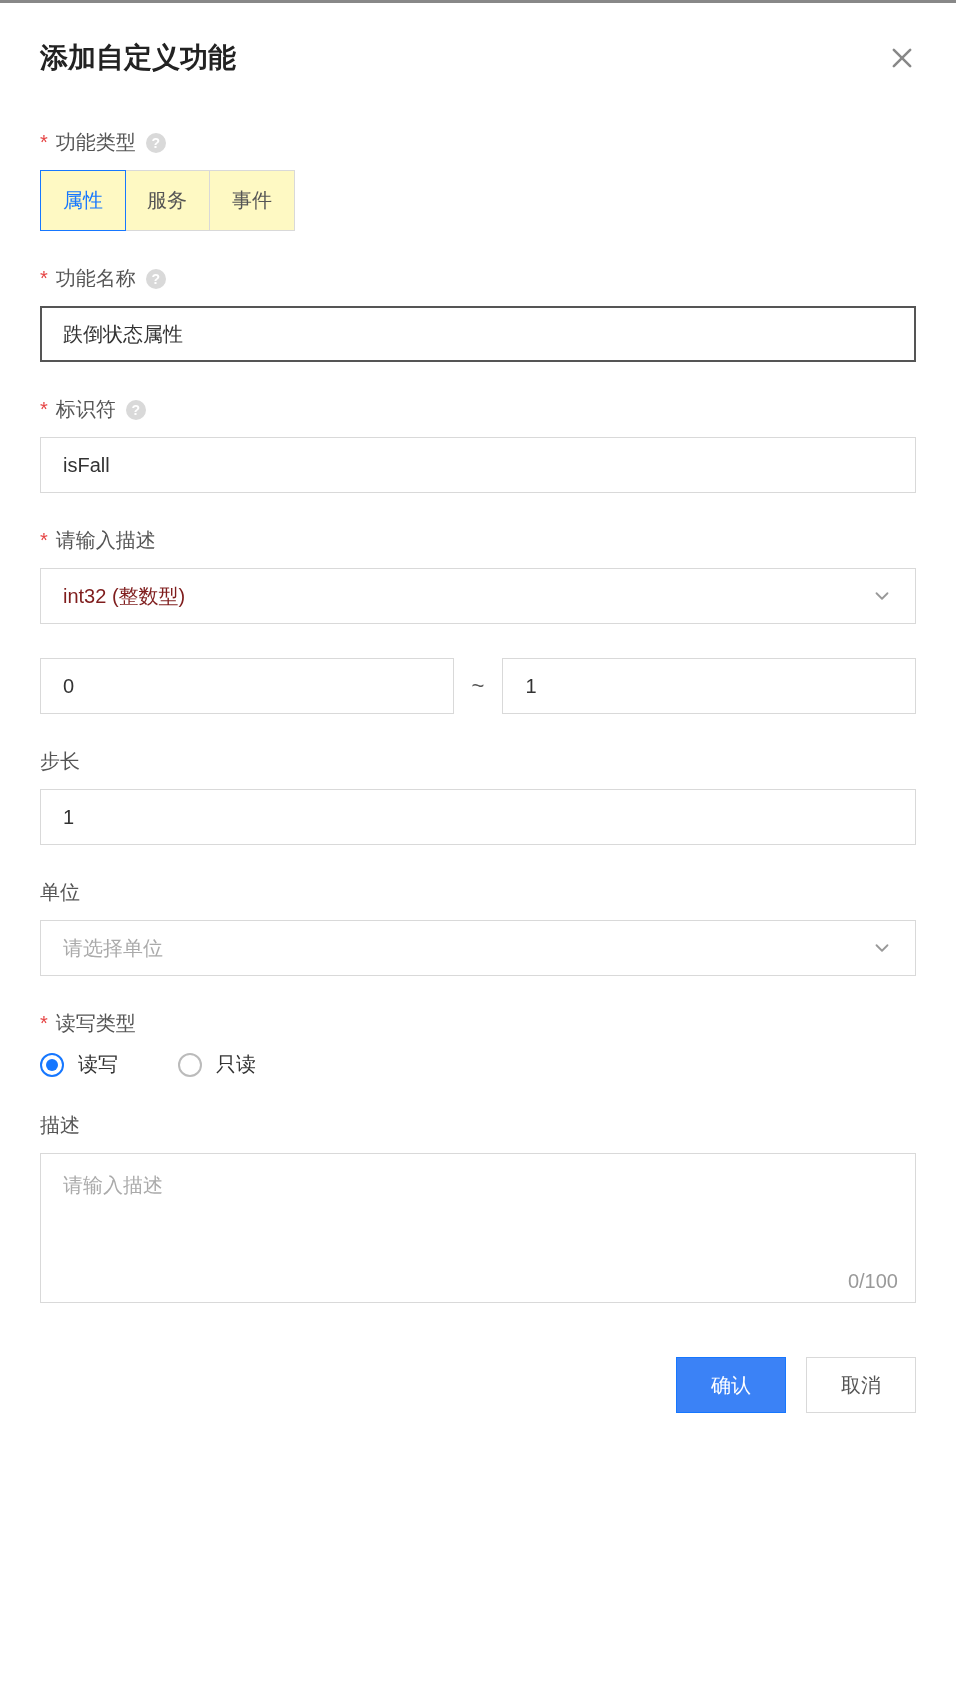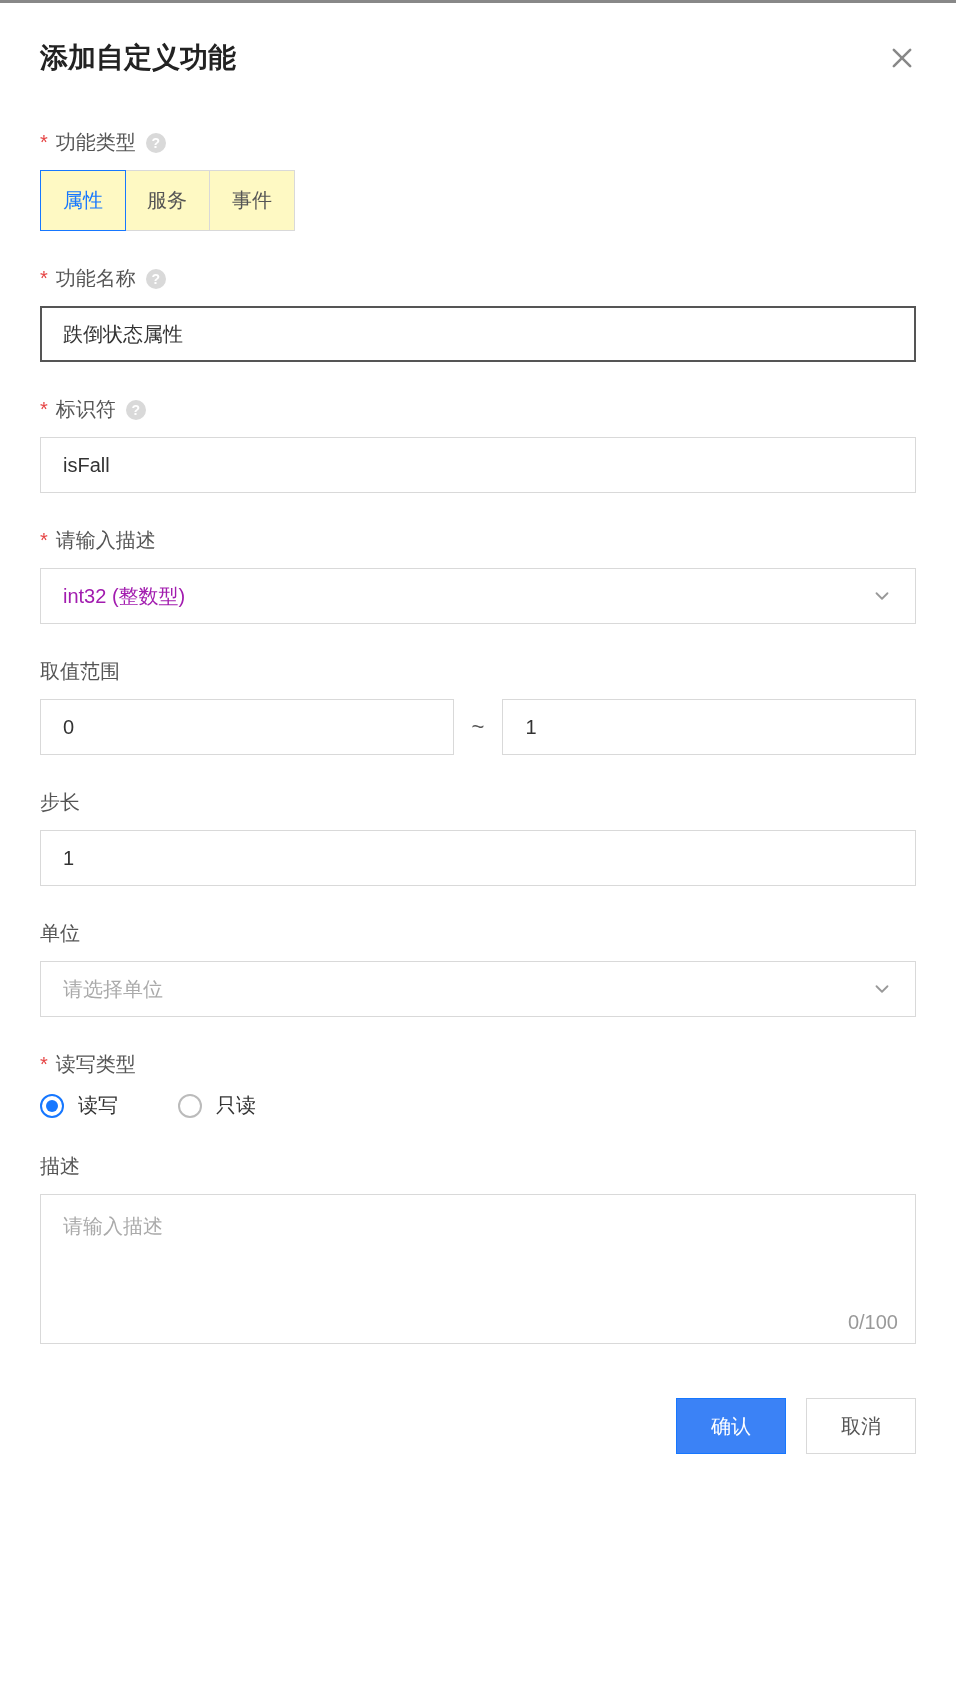--- a/index.html
+++ b/index.html
@@ -100,21 +100,21 @@
   .select-wrap {
     position: relative;
     width: 100%;
   }
   .select-input {
     width: 100%;
     height: 56px;
     border: 1px solid #d9d9d9;
     padding: 0 22px;
     font-size: 20px;
-    color: #a21caf;
+    color: #7f1d1d;
     background: #fff;
     display: flex;
     align-items: center;
     justify-content: space-between;
     cursor: pointer;
   }
   .select-input.placeholder { color: #aaa; }
   .chevron {
     width: 22px;
     height: 22px;
@@ -267,23 +267,20 @@
       <div class="select-input">
         <span>int32 (整数型)</span>
         <svg class="chevron" viewBox="0 0 24 24" fill="none" stroke="currentColor" stroke-width="2" stroke-linecap="round" stroke-linejoin="round">
             <polyline points="6 9 12 15 18 9"></polyline>
           </svg>
       </div>
     </div>
   </div>
 
   <div class="field">
-    <div class="field-label">
-      <span>取值范围</span>
-    </div>
     <div class="range-row">
       <input class="text-input" type="text" value="0" style="">
       <span class="tilde">~</span>
       <input class="text-input" type="text" value="1" style="">
     </div>
   </div>
 
   <div class="field">
     <div class="field-label">
       <span>步长</span>

